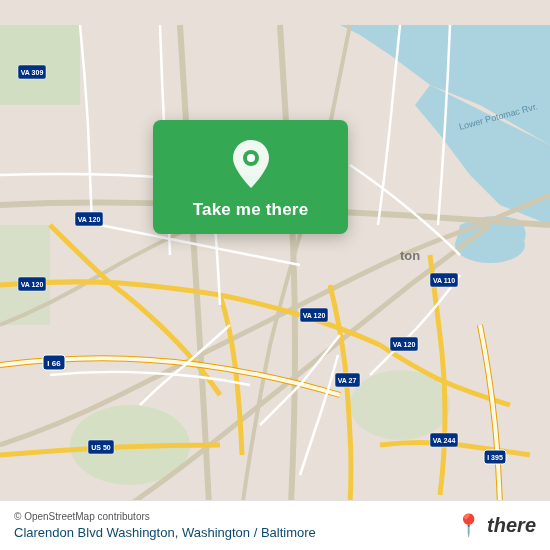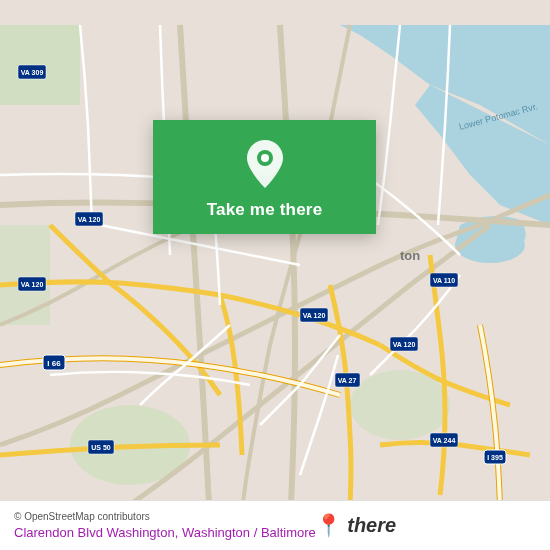--- a/index.html
+++ b/index.html
@@ -24,23 +24,23 @@
       top: 0; left: 0;
       width: 100%;
       height: 100%;
     }
 
     
     #action-card {
       position: absolute;
       top: 120px;
       left: 153px;
-      width: 223px;
+      width: 195px;
       background: #34a853;
-      border-radius: 0;
+      border-radius: 8px;
       display: flex;
       flex-direction: column;
       align-items: center;
       padding: 18px 20px 14px;
       box-shadow: 0 4px 16px rgba(0,0,0,0.25);
       z-index: 10;
     }
 
     #pin-icon-wrap {
       width: 52px;
@@ -62,39 +62,39 @@
     
     #bottom-bar {
       position: absolute;
       bottom: 0;
       left: 0;
       right: 0;
       background: white;
       padding: 10px 14px 10px;
       display: flex;
       align-items: center;
-      justify-content: flex-start;
+      justify-content: space-between;
       z-index: 20;
       border-top: 1px solid #e0e0e0;
     }
 
     #bottom-left {
       display: flex;
       flex-direction: column;
     }
 
     #copyright-text {
       font-size: 10px;
       color: #555;
       margin-bottom: 3px;
     }
 
     #location-title {
       font-size: 13px;
-      color: #a21caf;
+      color: #0c4a6e;
       font-weight: 500;
     }
 
     #moovit-logo {
       display: flex;
       align-items: center;
       gap: 4px;
     }
 
     #moovit-pin {

